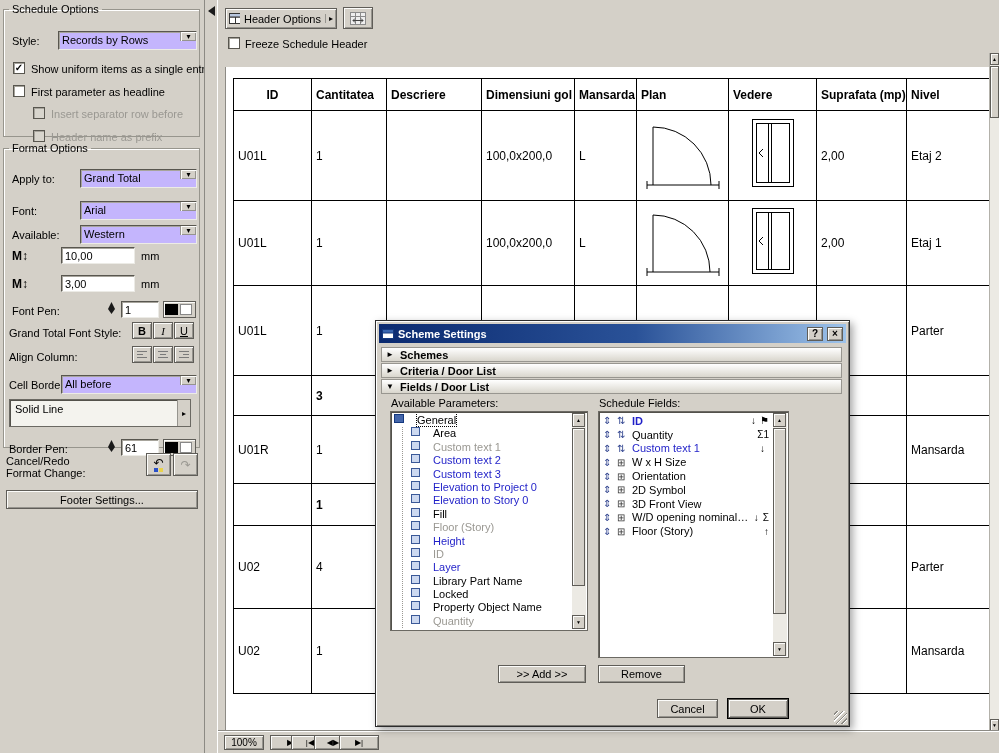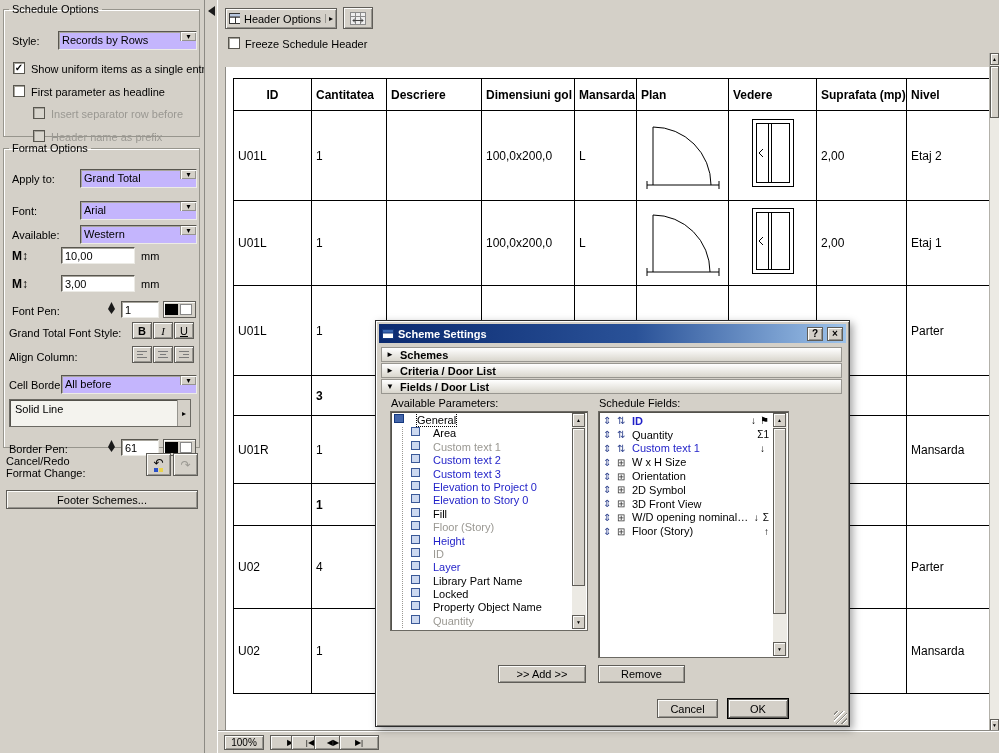--- a/index.html
+++ b/index.html
@@ -195,21 +195,21 @@
     <span style="font-size:12px;line-height:10px">↶</span>
     <span style="display:flex;gap:1px">
         <i style="width:4px;height:4px;background:#2a50c8"></i>
         <i style="width:4px;height:4px;background:#e8d24a"></i>
       </span>
   </div>
   <div class="btn" style="left:173px;top:453px;width:25px;height:23px;color:#9a9892">
     <span style="font-size:12px">↷</span>
   </div>
   <div class="btn" style="left:6px;top:490px;width:192px;height:19px">
-    <span>Footer Schemes...</span>
+    <span>Footer Settings...</span>
   </div>
 </aside>
 
 <div class="splitter">
   <span class="collapse-tri"></span>
 </div>
 
 <div class="main">
 
   <div class="btn" style="left:7px;top:8px;width:112px;height:21px;justify-content:flex-start;gap:4px;padding:0 3px">

